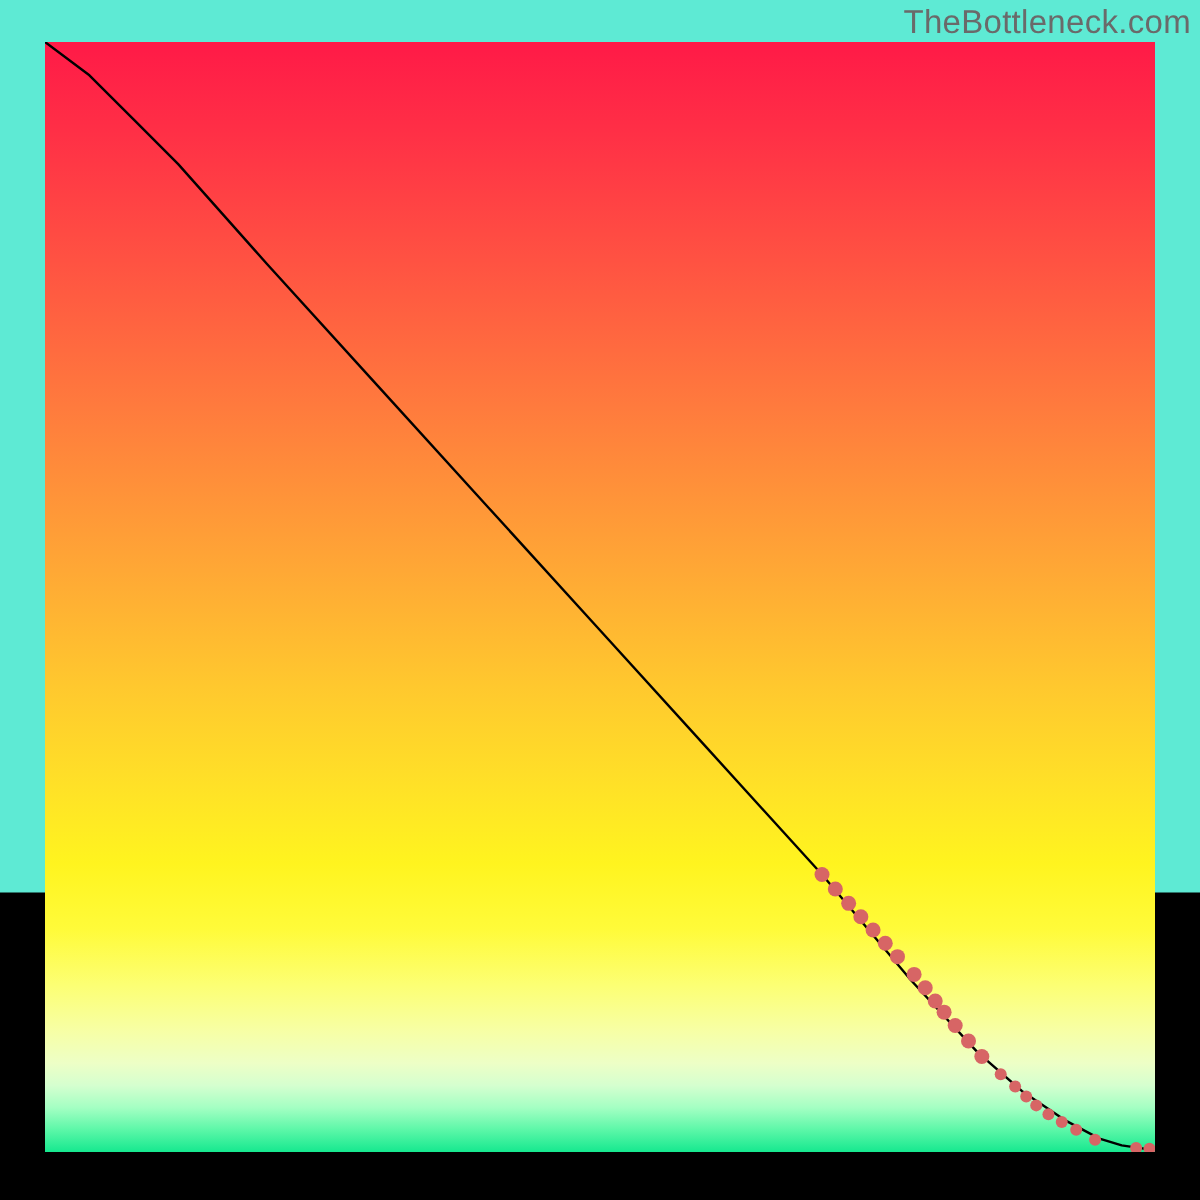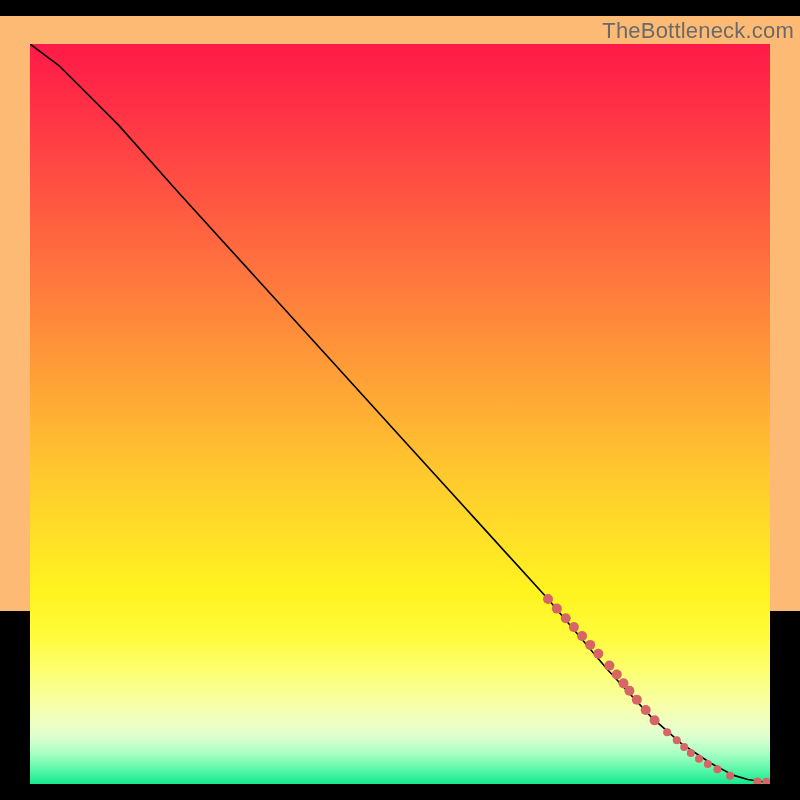--- a/index.html
+++ b/index.html
@@ -1,22 +1,21 @@
 <!DOCTYPE html>
 <html><head>
 <meta charset="utf-8">
 <style>
   * { margin: 0; padding: 0; box-sizing: border-box; }
   html, body { width: 800px; height: 800px; overflow: hidden; background: #000; }
   .frame {
     position: relative;
     width: 800px;
     height: 595px;
-    background: #fdba74;
-    margin-top: 16px;
+    background: #5eead4;
   }
   .watermark {
     position: absolute;
     top: 2px;
     right: 6px;
     font-family: Arial, Helvetica, sans-serif;
     font-size: 22px;
     color: #6a6a6a;
     font-weight: 500;
     letter-spacing: 0.2px;

